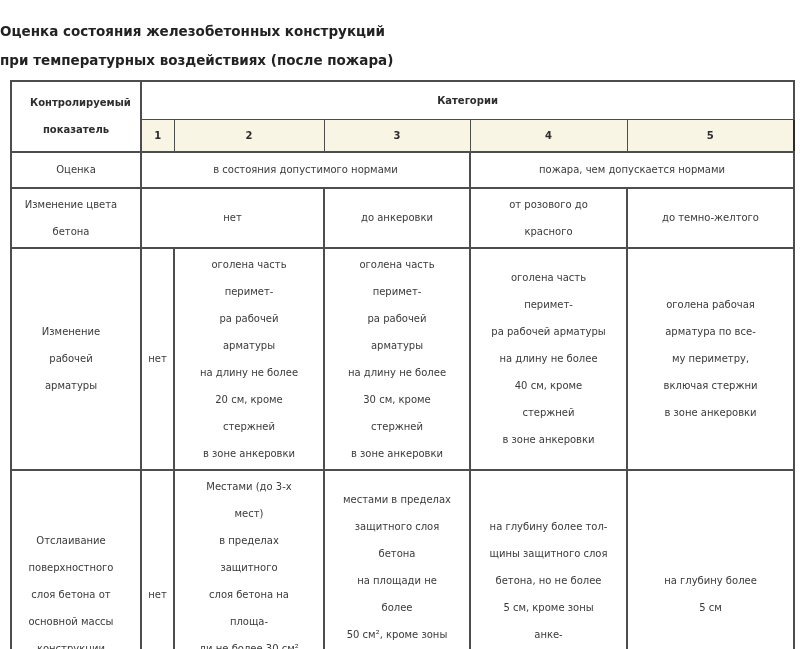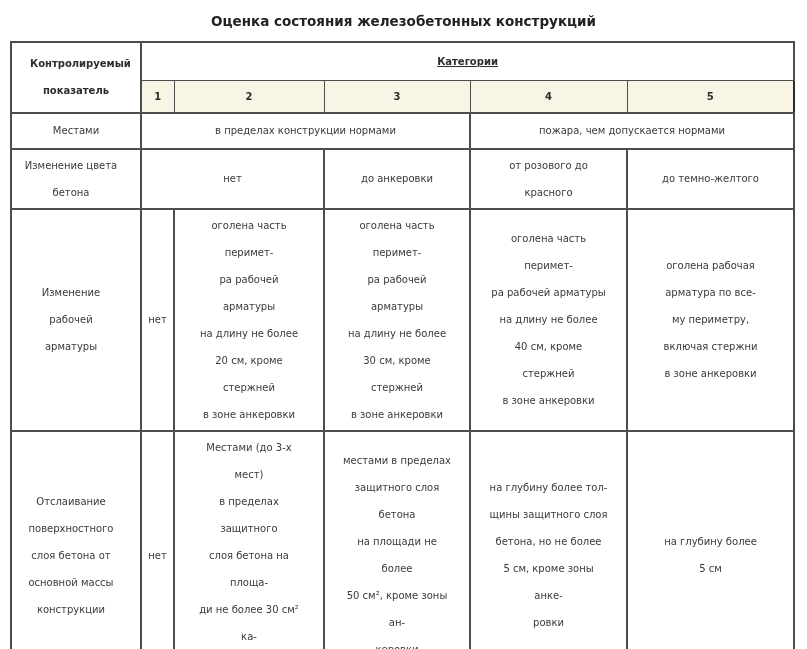--- a/index.html
+++ b/index.html
@@ -9,22 +9,22 @@
     width: 807px;
   }
   .page {
     width: 807px;
     height: 649px;
     font-family: "DejaVu Sans", "Liberation Sans", sans-serif;
     color: #3a3a3a;
     box-sizing: border-box;
   }
   .doc-title {
-    padding-top: 7px;
-    text-align: center;
+    padding-top: 17px;
+    text-align: left;
     font-weight: bold;
     font-size: 13.5px;
     line-height: 29px;
     color: #222222;
   }
   table.main {
     border-collapse: collapse;
     table-layout: fixed;
     width: 783px;
     margin: 5px 0 0 10px;
@@ -48,31 +48,32 @@
     text-align: center;
     padding-left: 8px;
   }
   td.num {
     background: #f8f5e5;
     font-weight: bold;
     border-left-width: 1px;
     border-right-width: 1px;
     color: #2d2d2d;
   }
-  th.cat { border-bottom-width: 1px; text-decoration: underline; }
+  th.cat { border-bottom-width: 1px; }
   tr.r-num td { border-top-width: 1px; }
   td.narrow { padding-left: 1px; padding-right: 1px; }
 </style>
 </head>
 <body>
 
 <div class="page">
 
   <div class="doc-title">
     <div>Оценка состояния железобетонных конструкций</div>
+    <div>при температурных воздействиях (после пожара)</div>
   </div>
 
   <table class="main">
     <colgroup>
       <col style="width:130px">
       <col style="width:33px">
       <col style="width:150px">
       <col style="width:146px">
       <col style="width:157px">
       <col style="width:167px">
@@ -85,22 +86,22 @@
       </tr>
       <tr class="r-num" style="height:32px">
         <td class="num narrow">1</td>
         <td class="num">2</td>
         <td class="num">3</td>
         <td class="num">4</td>
         <td class="num">5</td>
       </tr>
 
       <tr style="height:36px">
-        <td>Местами</td>
-        <td colspan="3">в пределах конструкции нормами</td>
+        <td>Оценка</td>
+        <td colspan="3">в состояния допустимого нормами</td>
         <td colspan="2">пожара, чем допускается нормами</td>
       </tr>
 
       <tr style="height:54px">
         <td class="left">Изменение цвета
 бетона</td>
         <td colspan="2">нет</td>
         <td>до анкеровки</td>
         <td>от розового до
 красного</td>

